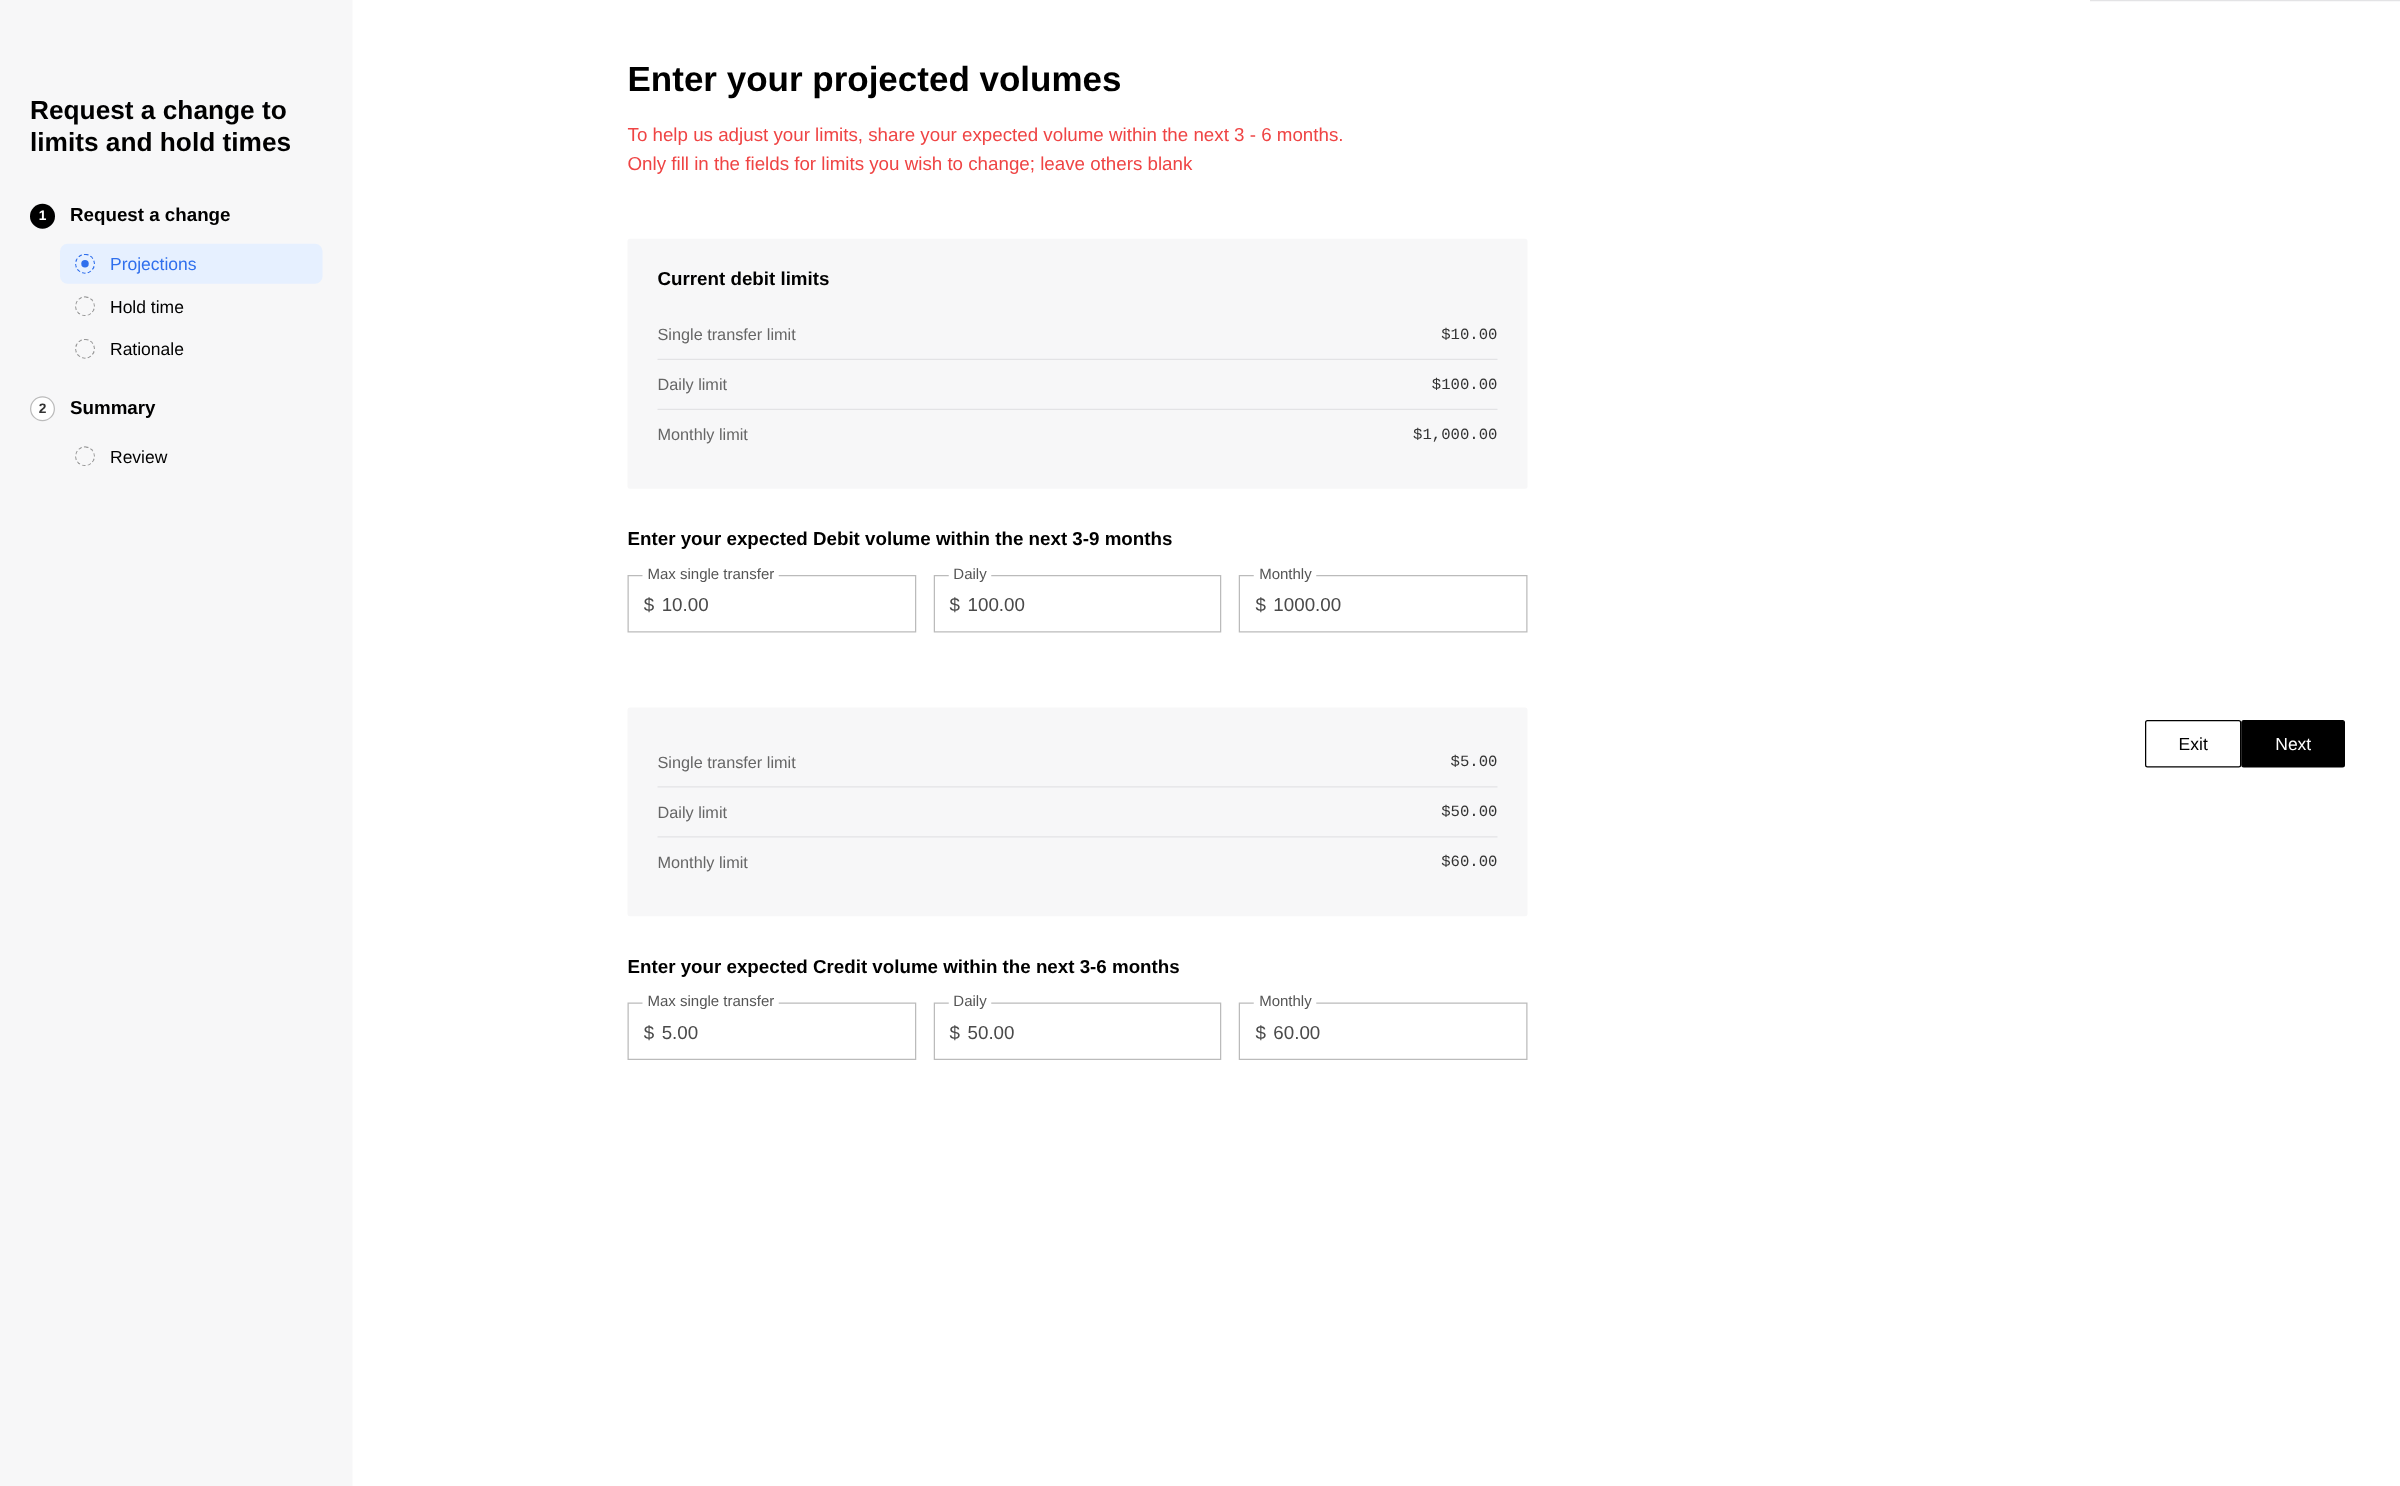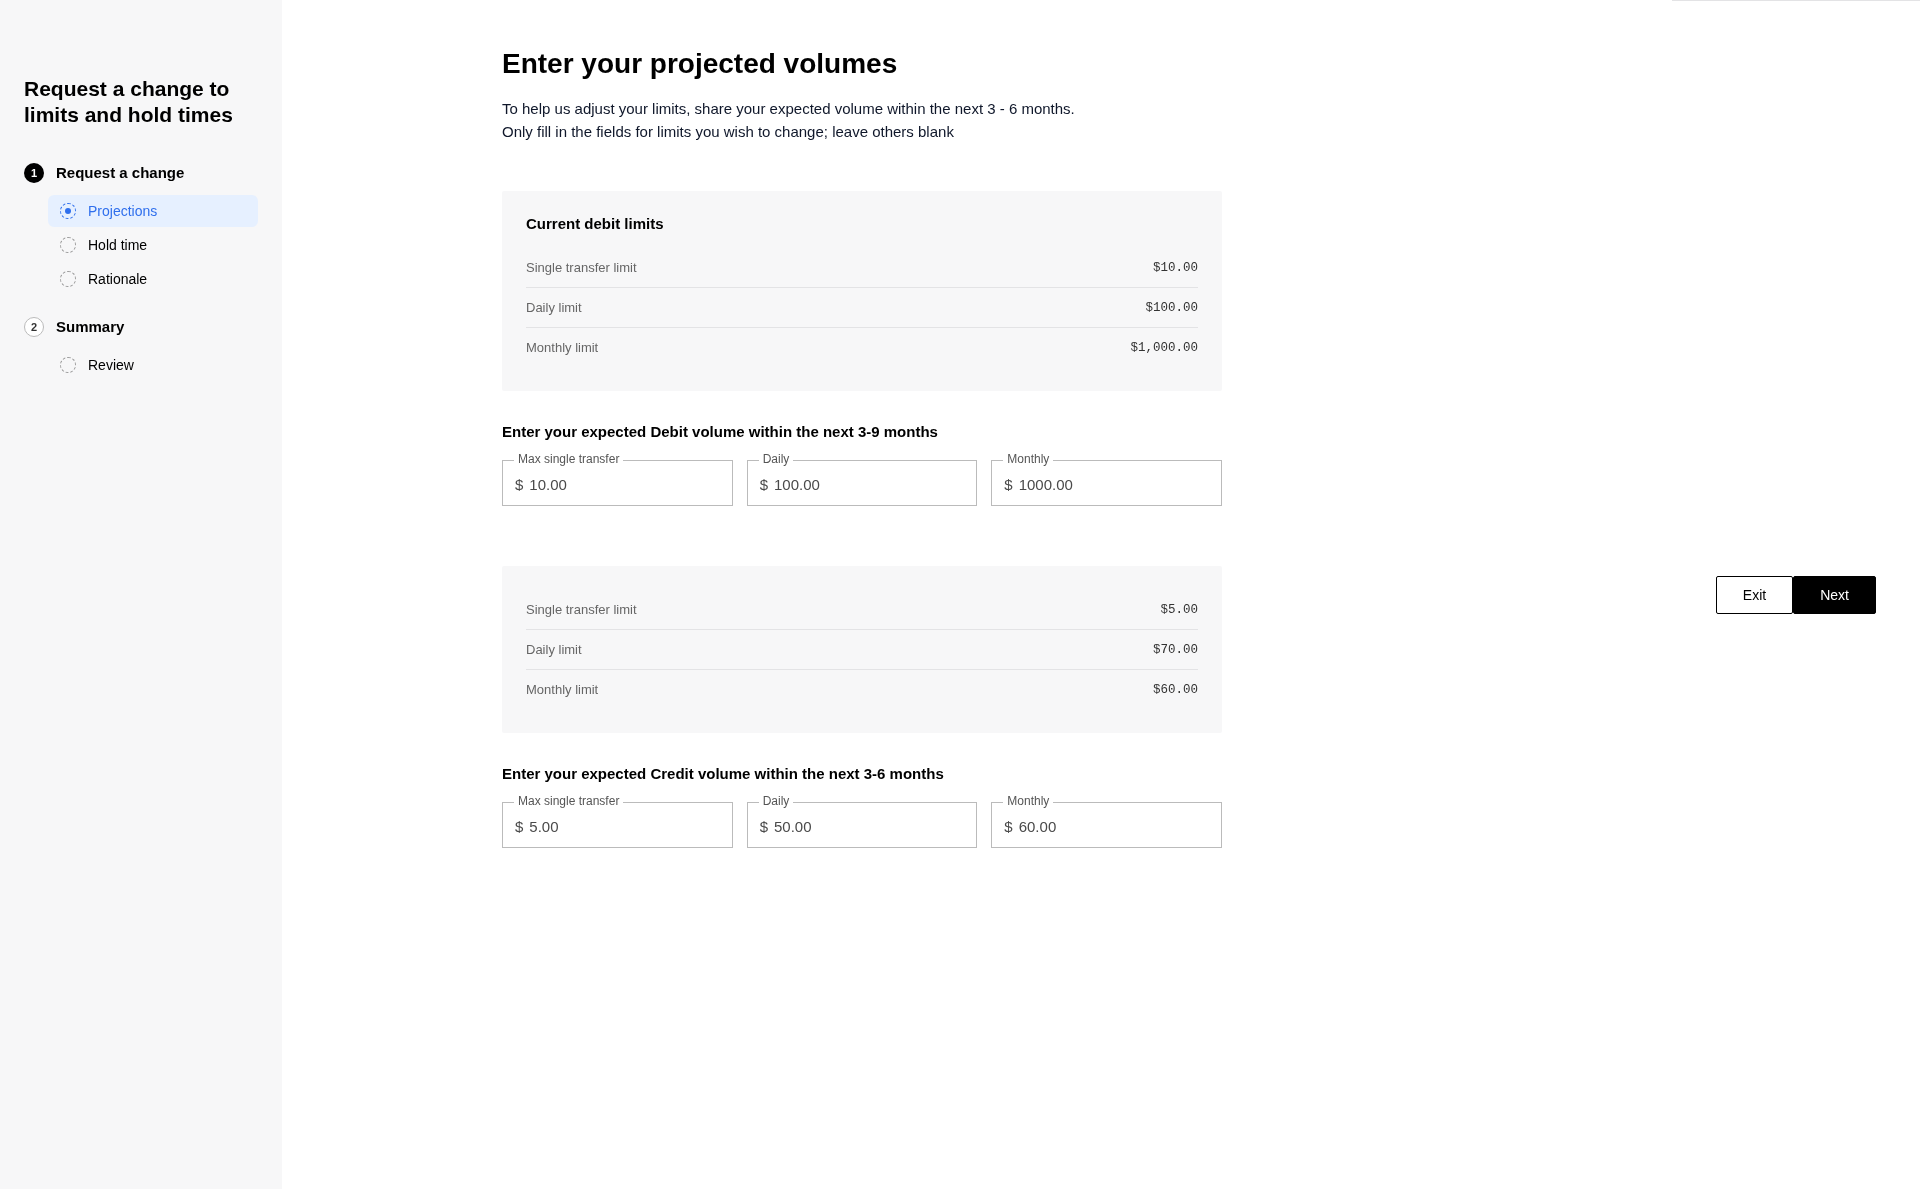--- a/index.html
+++ b/index.html
@@ -84,21 +84,21 @@
     padding: 48px 60px 40px 220px;
   }
   .content { max-width: 720px; }
   .page-heading {
     font-size: 28px;
     font-weight: 700;
     margin-bottom: 18px;
   }
   .page-desc {
     font-size: 15px;
-    color: #0f172a;
+    color: #ef4444;
     line-height: 1.5;
     margin-bottom: 48px;
   }
 
   .limits-card {
     background: #f7f7f8;
     padding: 24px;
     border-radius: 2px;
     margin-bottom: 32px;
   }
@@ -287,21 +287,21 @@
           </div>
         </div>
 
         <div class="limits-card">
           <div class="limit-row">
             <span class="limit-label">Single transfer limit</span>
             <span class="limit-value">$5.00</span>
           </div>
           <div class="limit-row">
             <span class="limit-label">Daily limit</span>
-            <span class="limit-value">$70.00</span>
+            <span class="limit-value">$50.00</span>
           </div>
           <div class="limit-row">
             <span class="limit-label">Monthly limit</span>
             <span class="limit-value">$60.00</span>
           </div>
         </div>
 
         <div class="section-label">Enter your expected Credit volume within the next 3-6 months</div>
         <div class="input-row" style="margin-bottom:20px;">
           <div class="input-field">

